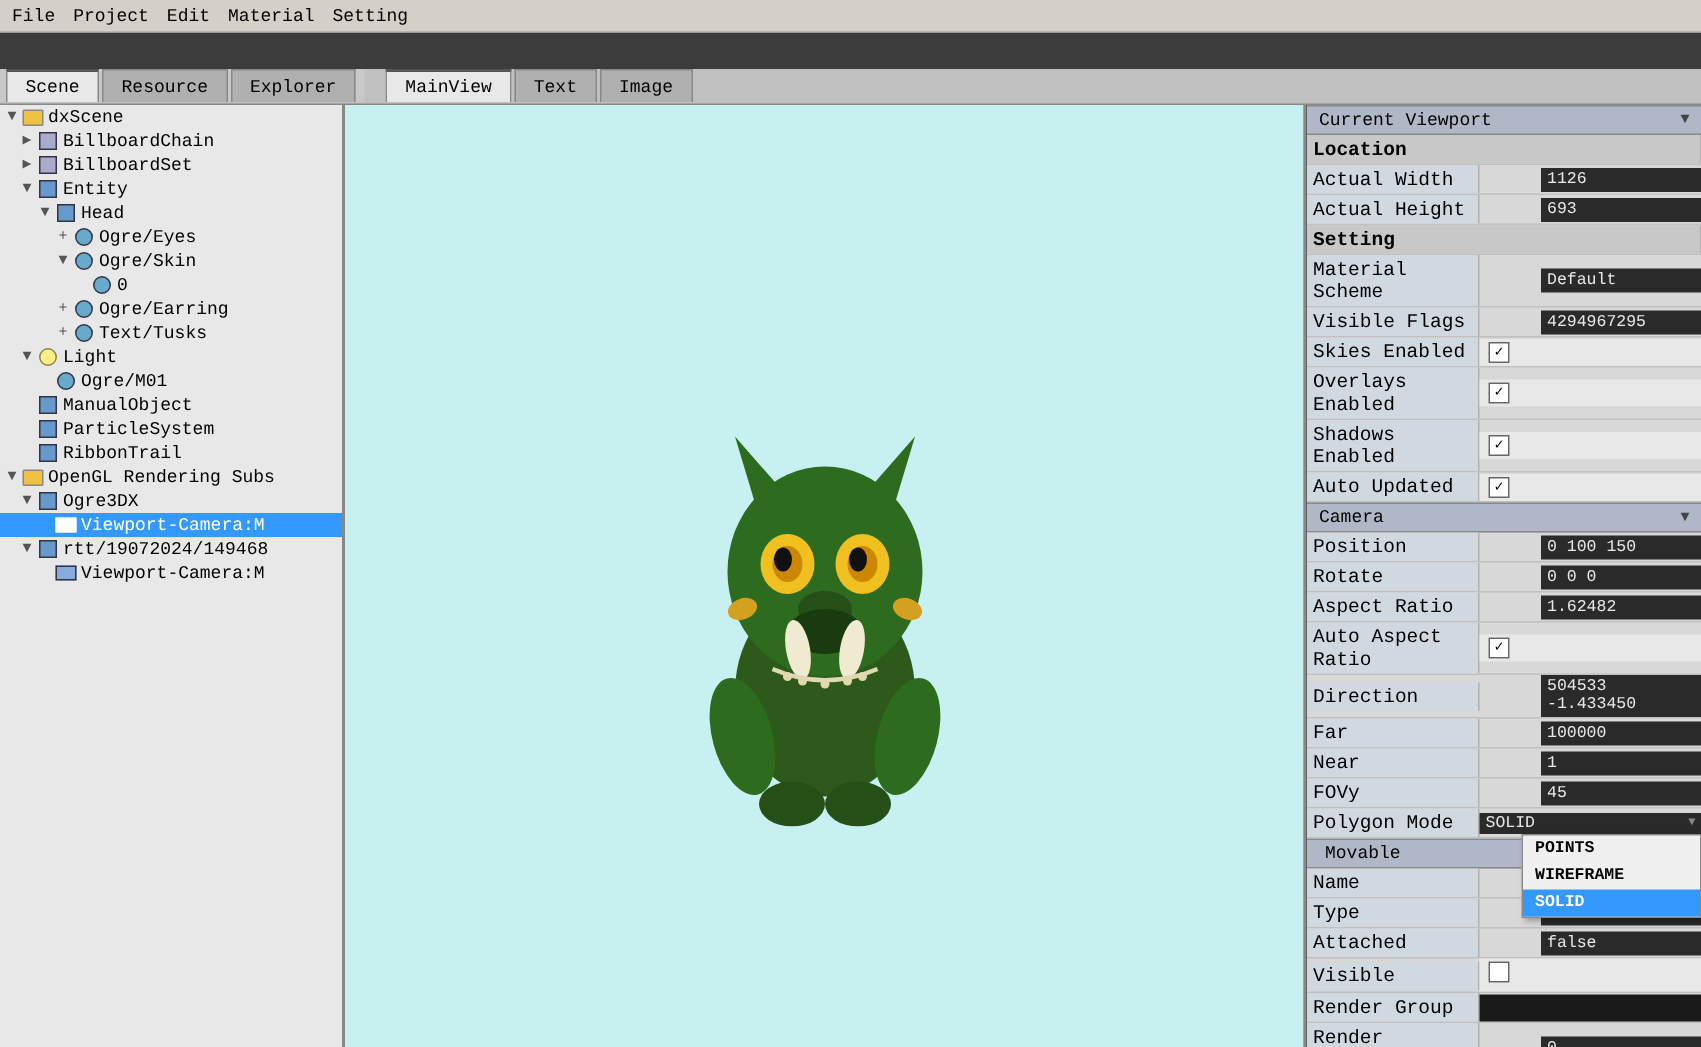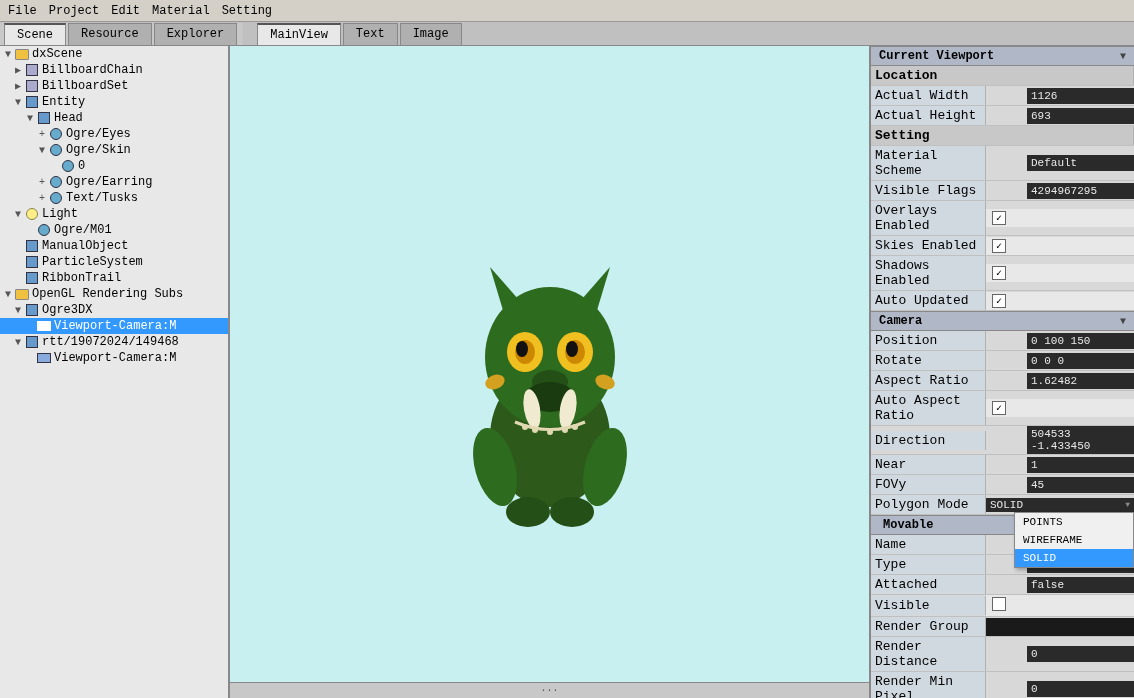--- a/index.html
+++ b/index.html
@@ -30,21 +30,22 @@
       cursor: pointer;
       padding: 2px 4px;
     }
 
     
     .tabbar-outer {
       display: flex;
       background: #c0c0c0;
       height: 24px;
       border-bottom: 1px solid #888;
-      align-items: center;
+      align-items: flex-start;
+      margin-top: 24px;
     }
     .tab {
       padding: 3px 12px;
       font-size: 12px;
       font-family: 'Courier New', Courier, monospace;
       background: #b0b0b0;
       border: 1px solid #888;
       border-bottom: none;
       cursor: pointer;
       height: 22px;
@@ -192,21 +193,21 @@
 
     .section-header {
       background: #b0b8c8;
       padding: 2px 8px;
       display: flex;
       justify-content: space-between;
       align-items: center;
       border-top: 1px solid #888;
       border-bottom: 1px solid #888;
       font-size: 12px;
-      font-weight: bold;
+      font-weight: normal;
       cursor: pointer;
     }
     .section-header .chevron {
       font-size: 10px;
       color: #444;
     }
 
     .prop-row {
       display: flex;
       align-items: center;
@@ -267,20 +268,21 @@
     }
     .dropdown-popup {
       position: absolute;
       right: 0;
       top: 100%;
       background: #f0f0f0;
       border: 1px solid #888;
       z-index: 100;
       min-width: 110px;
       box-shadow: 2px 2px 4px rgba(0,0,0,0.3);
+      font-weight: bold;
     }
     .dropdown-option {
       padding: 3px 8px;
       cursor: pointer;
       font-size: 11px;
       font-family: 'Courier New', Courier, monospace;
       color: #000;
     }
     .dropdown-option.selected {
       background: #3399ff;
@@ -563,32 +565,32 @@
     </div>
     <div class="prop-row">
       <div class="prop-label">Material Scheme</div>
       <div class="prop-value dark">Default</div>
     </div>
     <div class="prop-row">
       <div class="prop-label">Visible Flags</div>
       <div class="prop-value dark">4294967295</div>
     </div>
     <div class="prop-row">
+      <div class="prop-label">Skies Enabled</div>
+      <div class="prop-value">
+        <span class="checkbox-val checkbox-checked"></span>
+      </div>
+    </div>
+    <div class="prop-row">
       <div class="prop-label">Overlays Enabled</div>
       <div class="prop-value">
         <span class="checkbox-val checkbox-checked"></span>
       </div>
     </div>
     <div class="prop-row">
-      <div class="prop-label">Skies Enabled</div>
-      <div class="prop-value">
-        <span class="checkbox-val checkbox-checked"></span>
-      </div>
-    </div>
-    <div class="prop-row">
       <div class="prop-label">Shadows Enabled</div>
       <div class="prop-value">
         <span class="checkbox-val checkbox-checked"></span>
       </div>
     </div>
     <div class="prop-row">
       <div class="prop-label">Auto Updated</div>
       <div class="prop-value">
         <span class="checkbox-val checkbox-checked"></span>
       </div>
@@ -613,20 +615,24 @@
     </div>
     <div class="prop-row">
       <div class="prop-label">Auto Aspect Ratio</div>
       <div class="prop-value">
         <span class="checkbox-val checkbox-checked"></span>
       </div>
     </div>
     <div class="prop-row">
       <div class="prop-label">Direction</div>
       <div class="prop-value dark">504533 -1.433450</div>
+    </div>
+    <div class="prop-row">
+      <div class="prop-label">Far</div>
+      <div class="prop-value dark">100000</div>
     </div>
     <div class="prop-row">
       <div class="prop-label">Near</div>
       <div class="prop-value dark">1</div>
     </div>
     <div class="prop-row">
       <div class="prop-label">FOVy</div>
       <div class="prop-value dark">45</div>
     </div>
 

